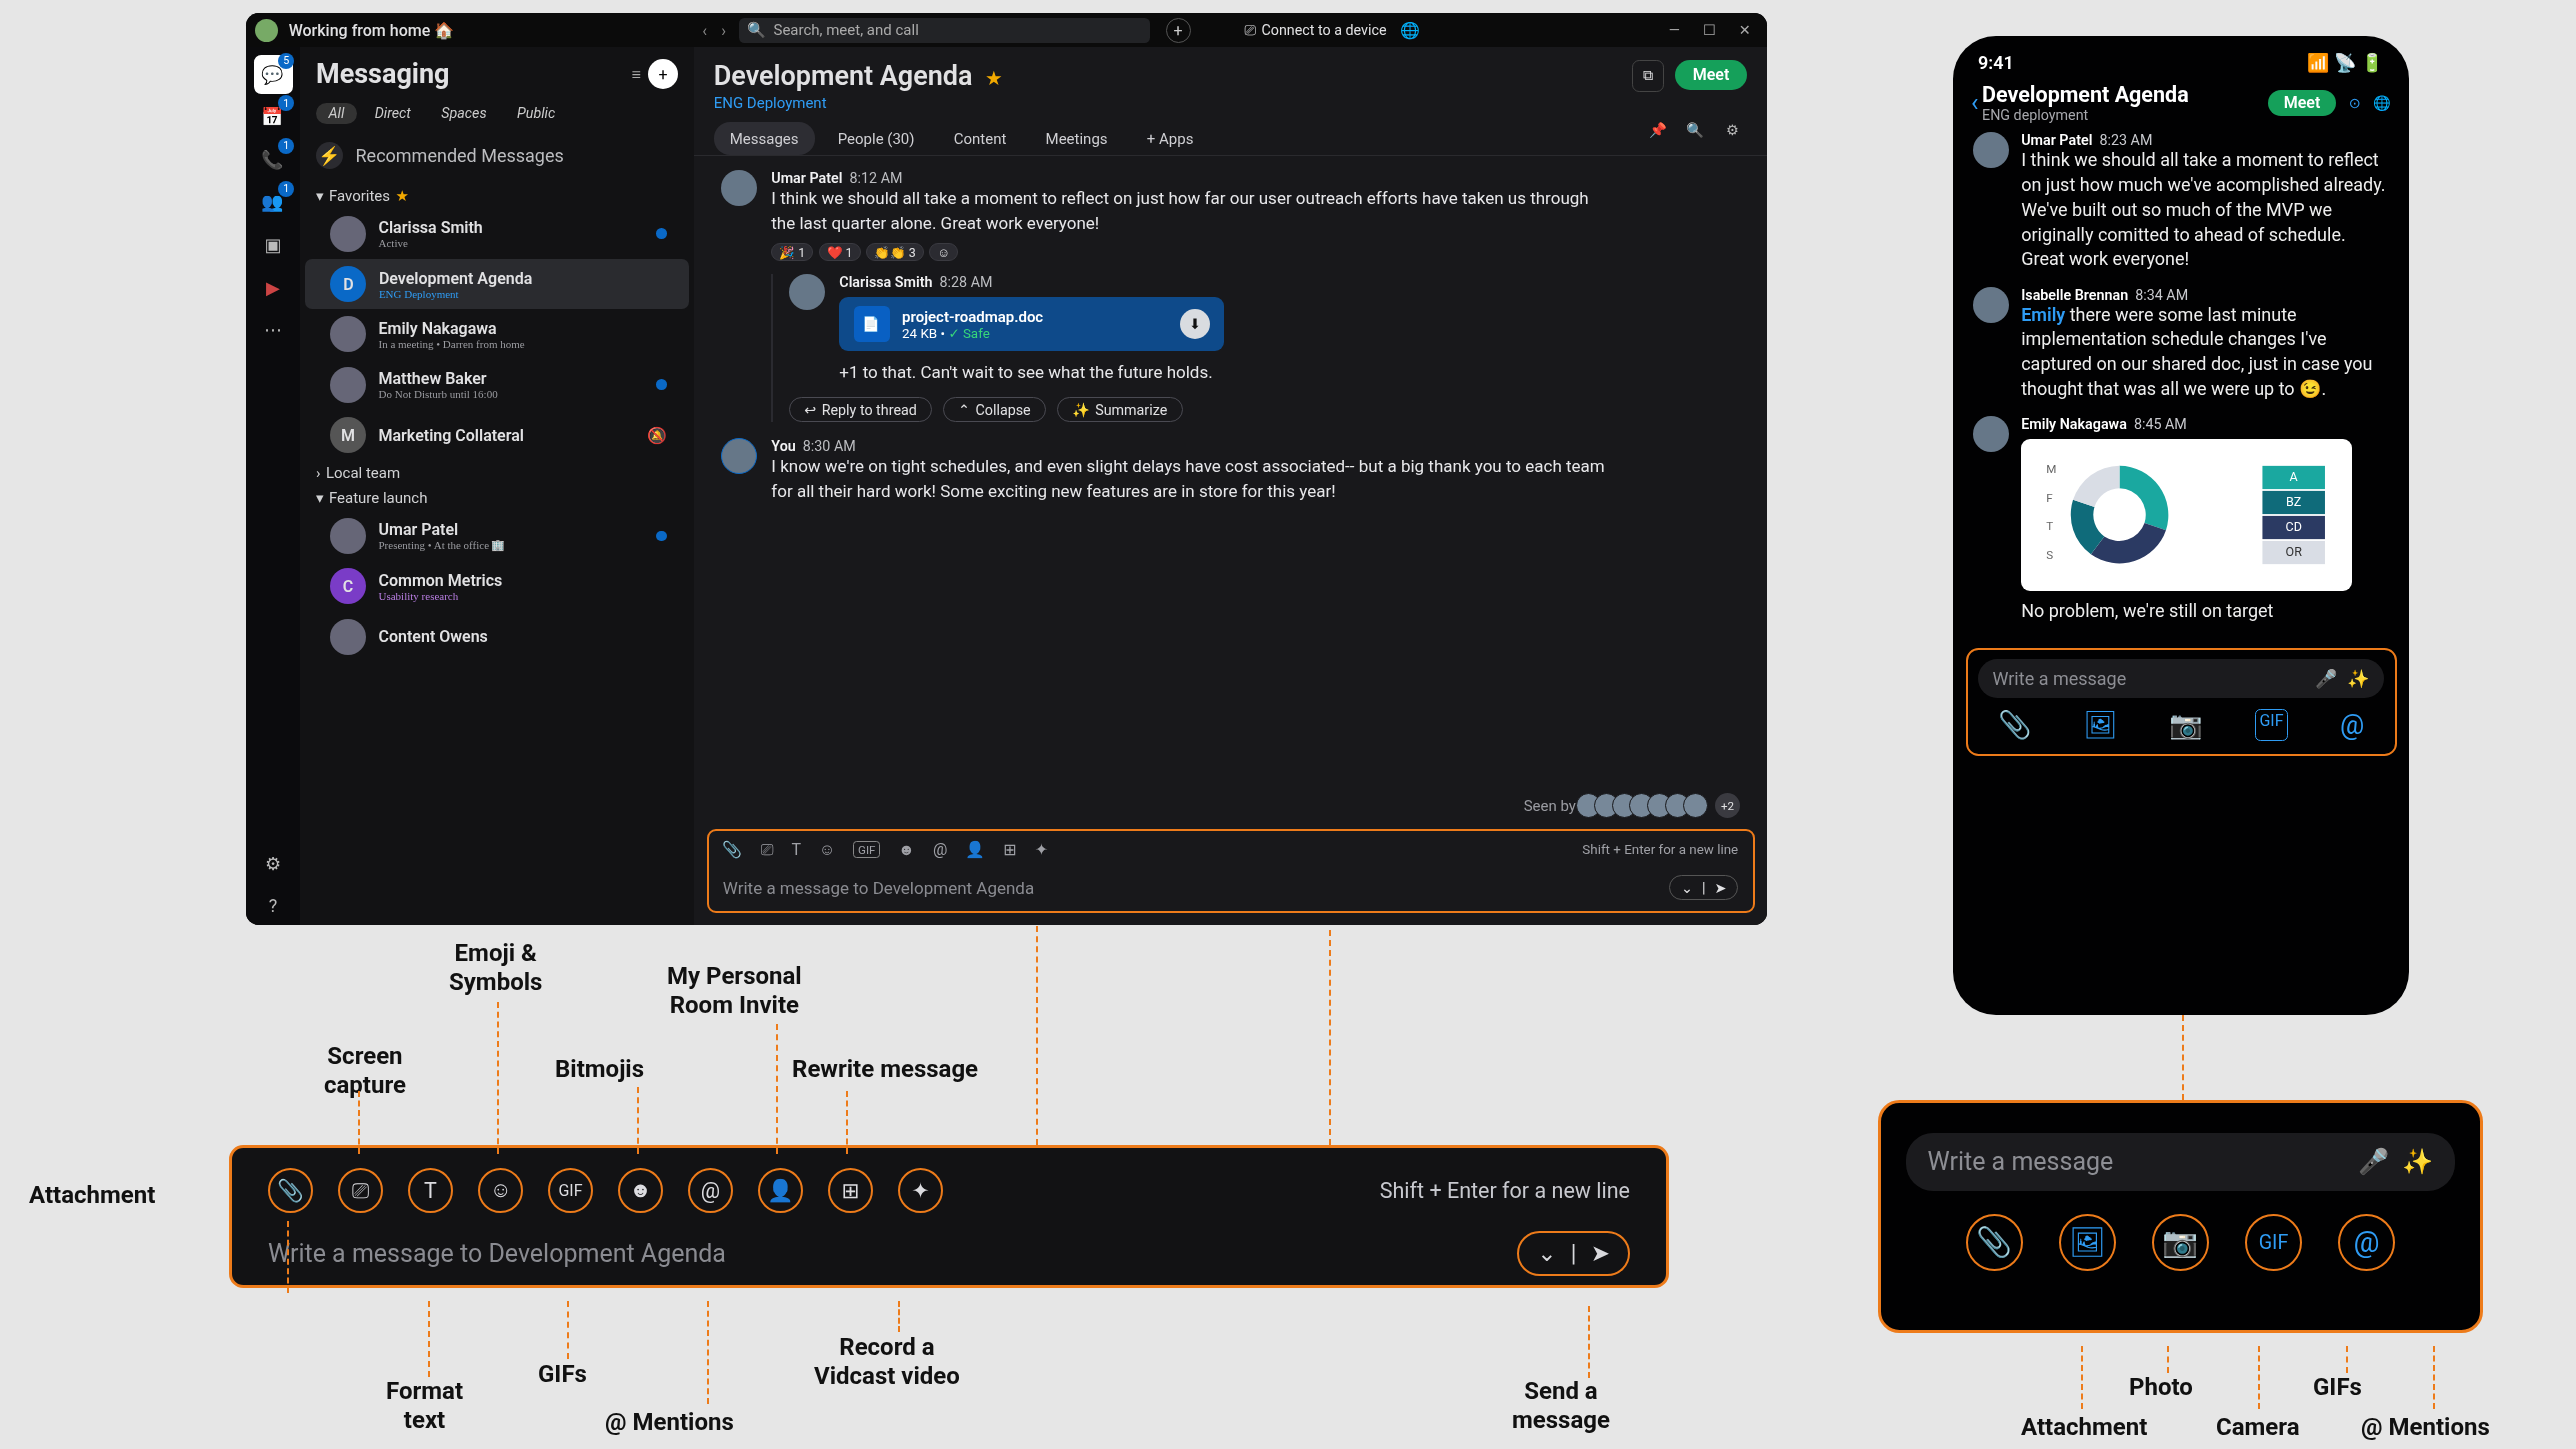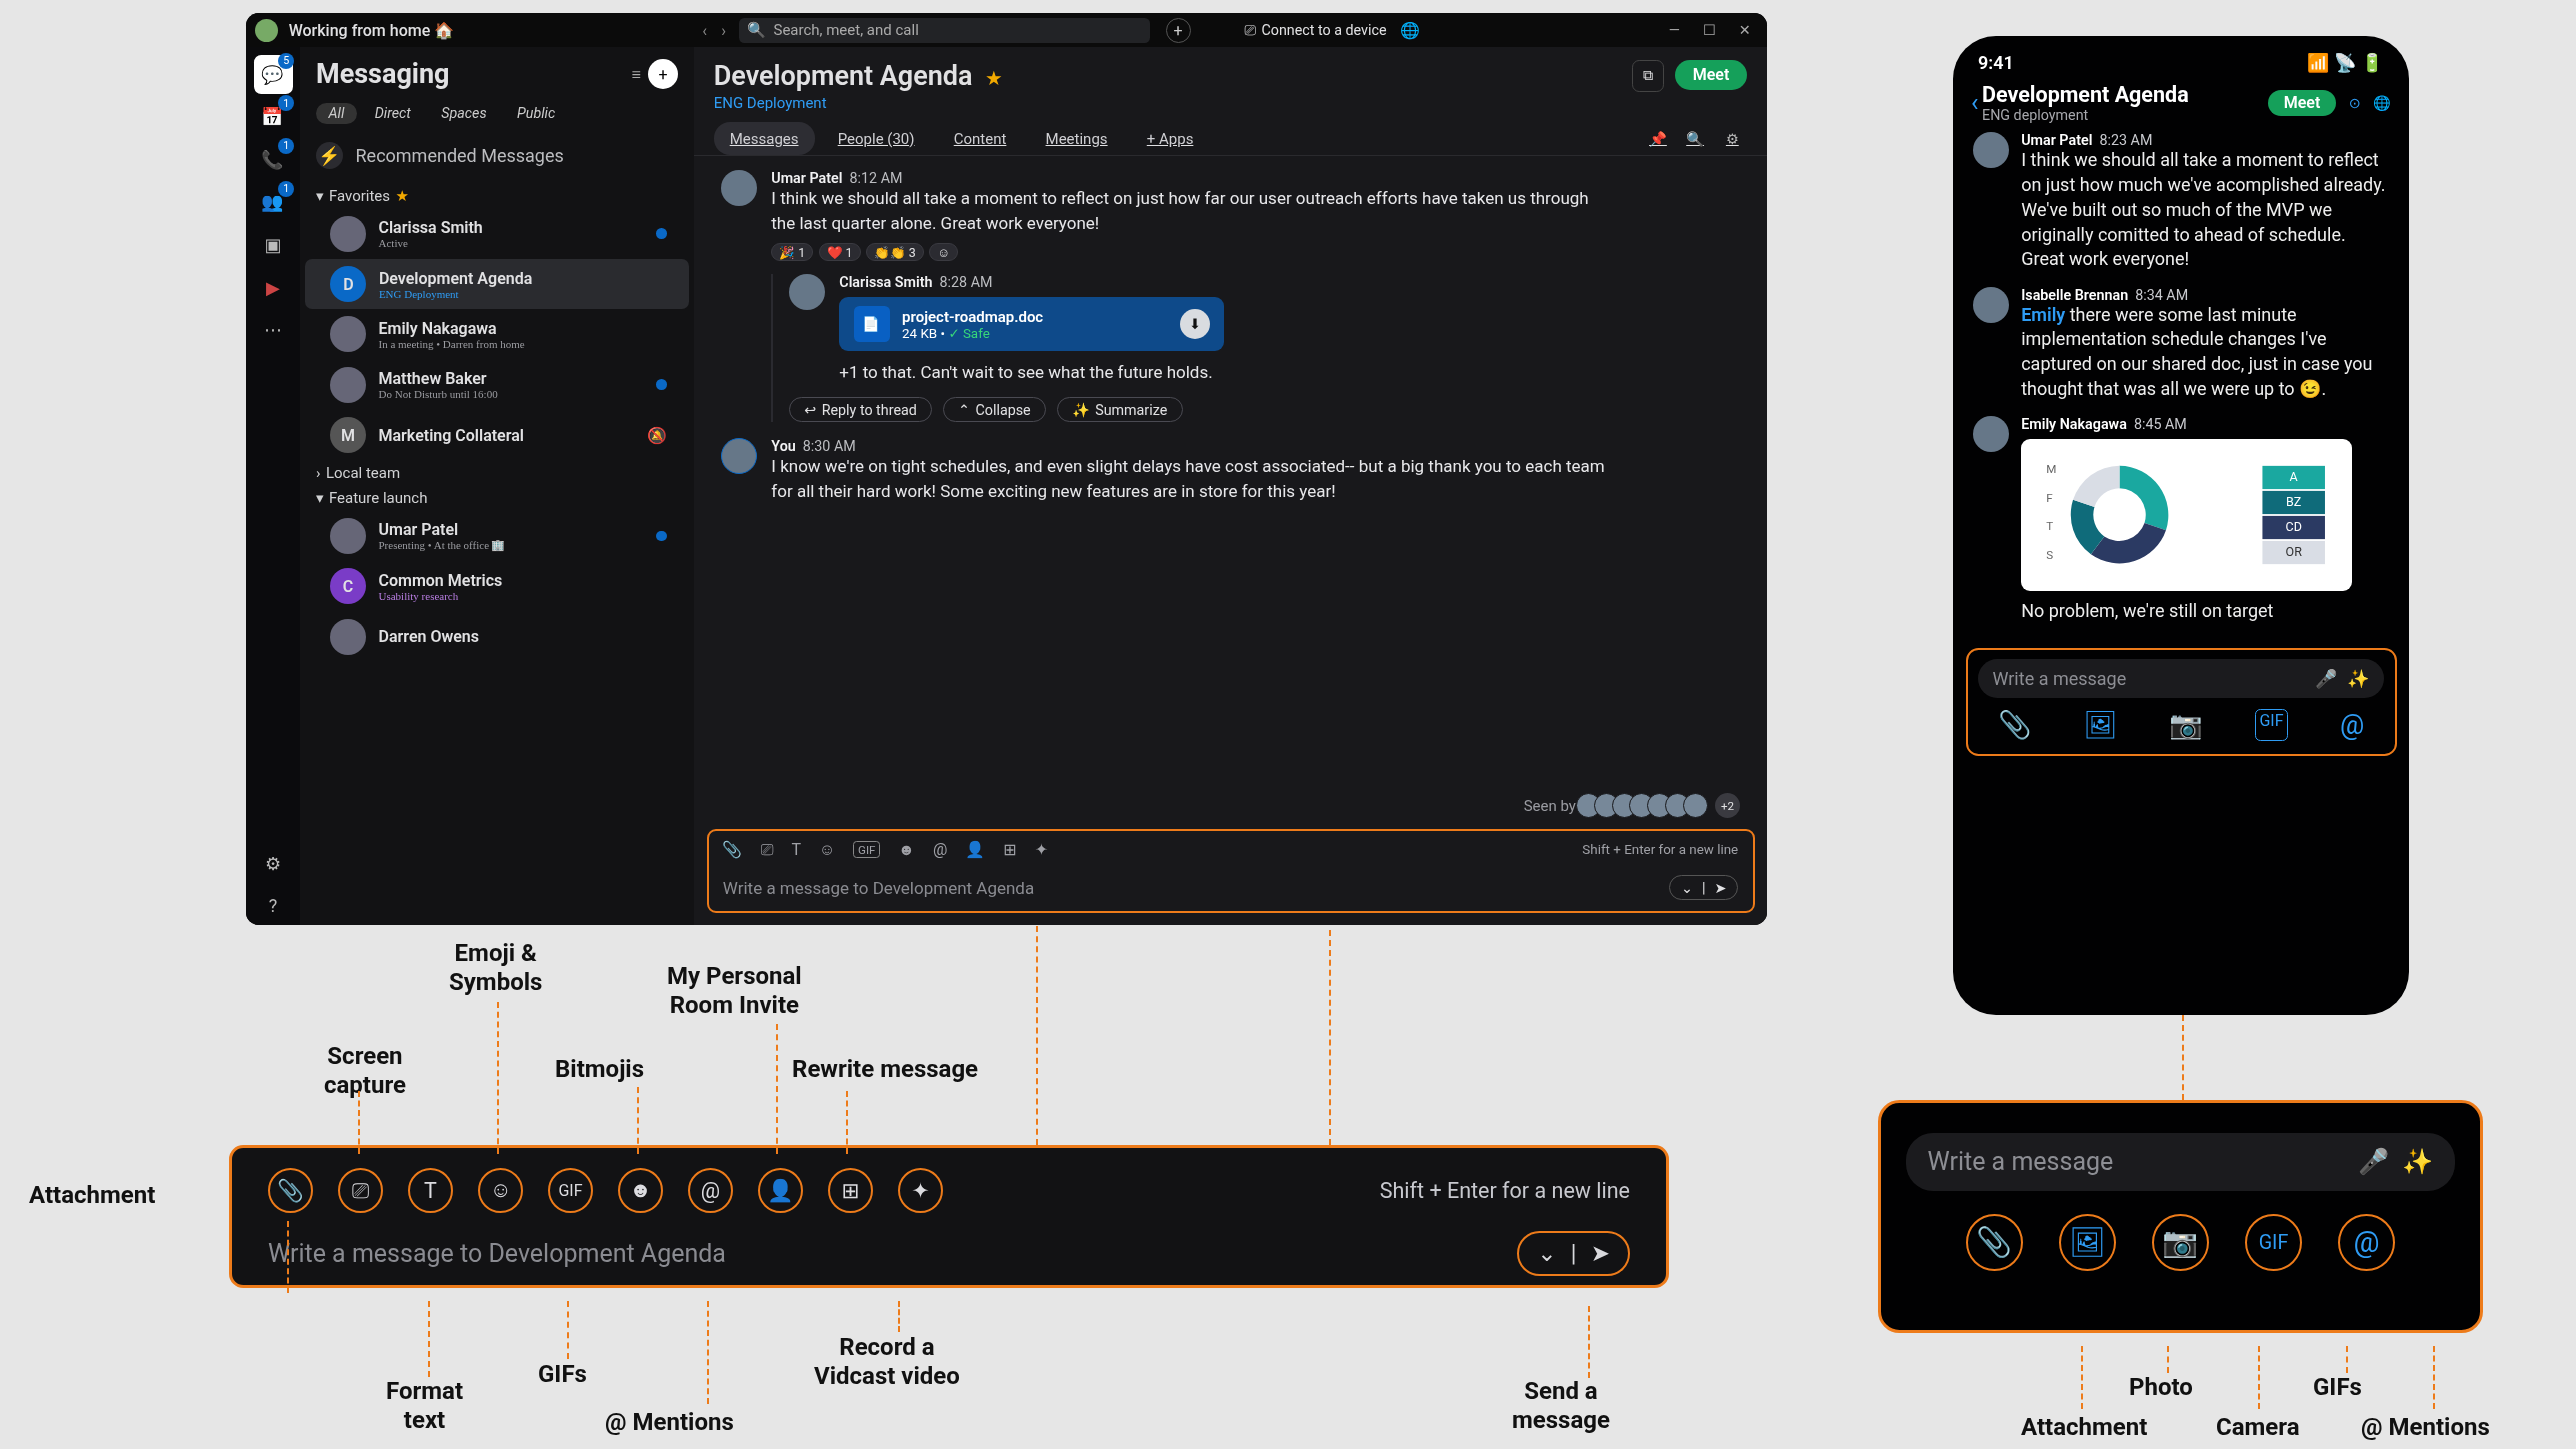--- a/index.html
+++ b/index.html
@@ -114,23 +114,22 @@
   }
   .room-title { font-size:27px;font-weight:600; }
   .room-star{color:#f2a900; margin-left:9px; font-size:19.7px;}
   .room-sub { color:#2f9cf4; font-size:15px; margin-top:1.8px;}
   .meet-btn {
     background:#15a05a; color:#fff; padding:5.4px 18px; border-radius:16px;
     font-size:16px; font-weight:600;
   }
   .icon-circ { width:32px;height:32px;border-radius:7.2px;border:0.9px solid #444;display:flex;align-items:center;justify-content:center;}
   .tabs {
-    display:flex; gap:7.2px; padding: 3.6px 19.7px 0; align-items:center;
+    display:flex; gap:7.2px; padding: 3.6px 19.7px 0; align-items:flex-start;
     border-bottom:0.9px solid #2a2a2e;
-    text-decoration:underline;
   }
   .tab { padding:7.2px 16px; font-size:15px; color:#cfcfd3;}
   .tab.act { background:#2d2d33; border-radius:16px; }
   .tabs .spacer{flex:1;}
   .tabs .ic { width:30px; text-align:center; color:#bbb;}
   .thread { padding: 14.3px 27px; flex:1; overflow:auto;}
   .msg { display:flex; gap:14.3px; margin-bottom:12.5px;}
   .msg .av { width:36px;height:36px;border-radius:50%;background:#678;flex:none;}
   .msg .av.ring{border:1.8px solid #0a69c7;}
   .msg-line1 { font-size:14.3px; color:#bcbdc1;}
@@ -348,21 +347,21 @@
       <div class="convo">
         <span class="av letter" style="background:#7a3cc7;">C</span>
         <div>
             <div class="nm">Common Metrics</div>
         <div class="sub" style="color:#b77de0;">Usability research</div>
           </div>
       </div>
       <div class="convo">
         <span class="av"></span>
         <div>
-            <div class="nm">Darren Owens</div>
+            <div class="nm">Content Owens</div>
           </div>
       </div>
     </div>
 
     <div class="main">
       <div class="room-hdr">
         <div style="flex:1;">
           <span class="room-title">Development Agenda</span>
           <span class="room-star">★</span>
           <div class="room-sub">ENG Deployment</div>

